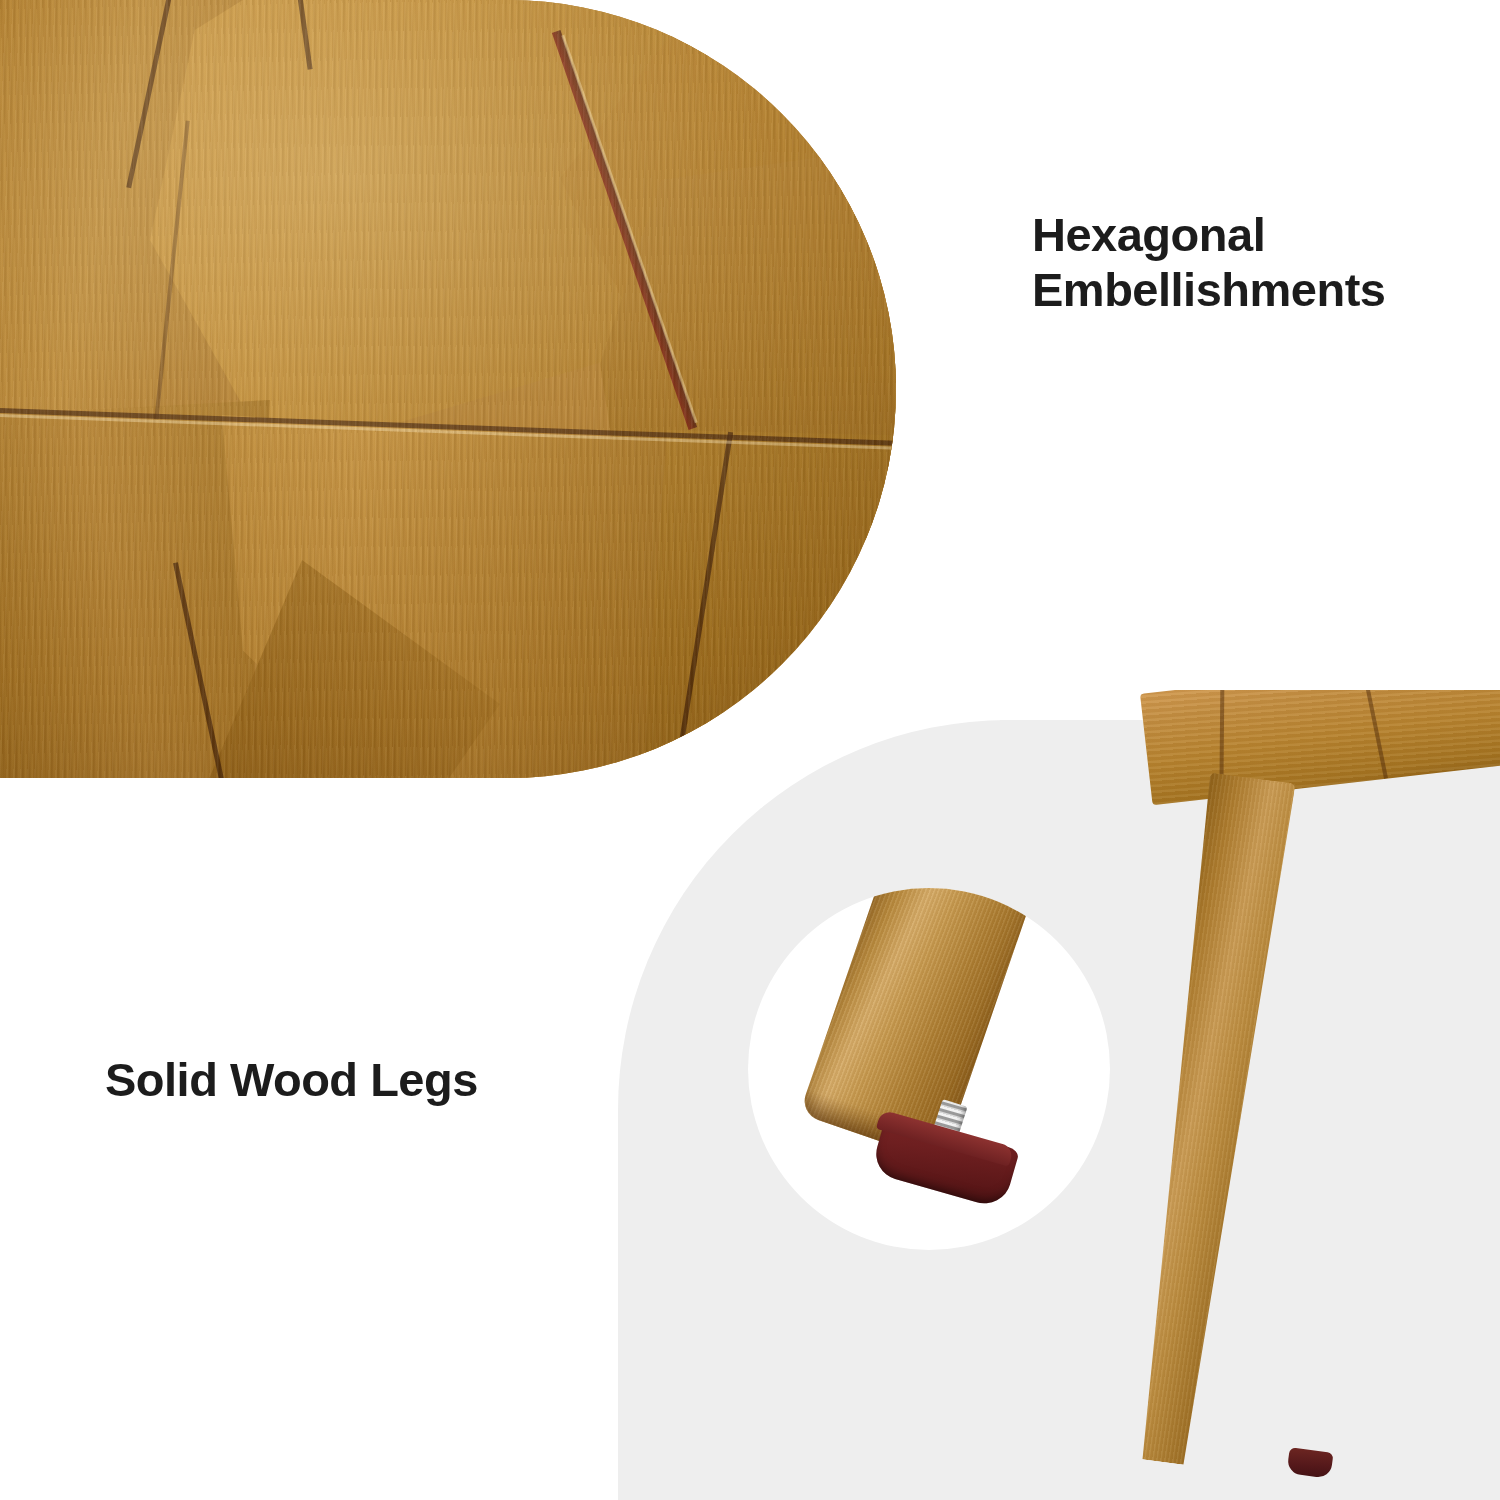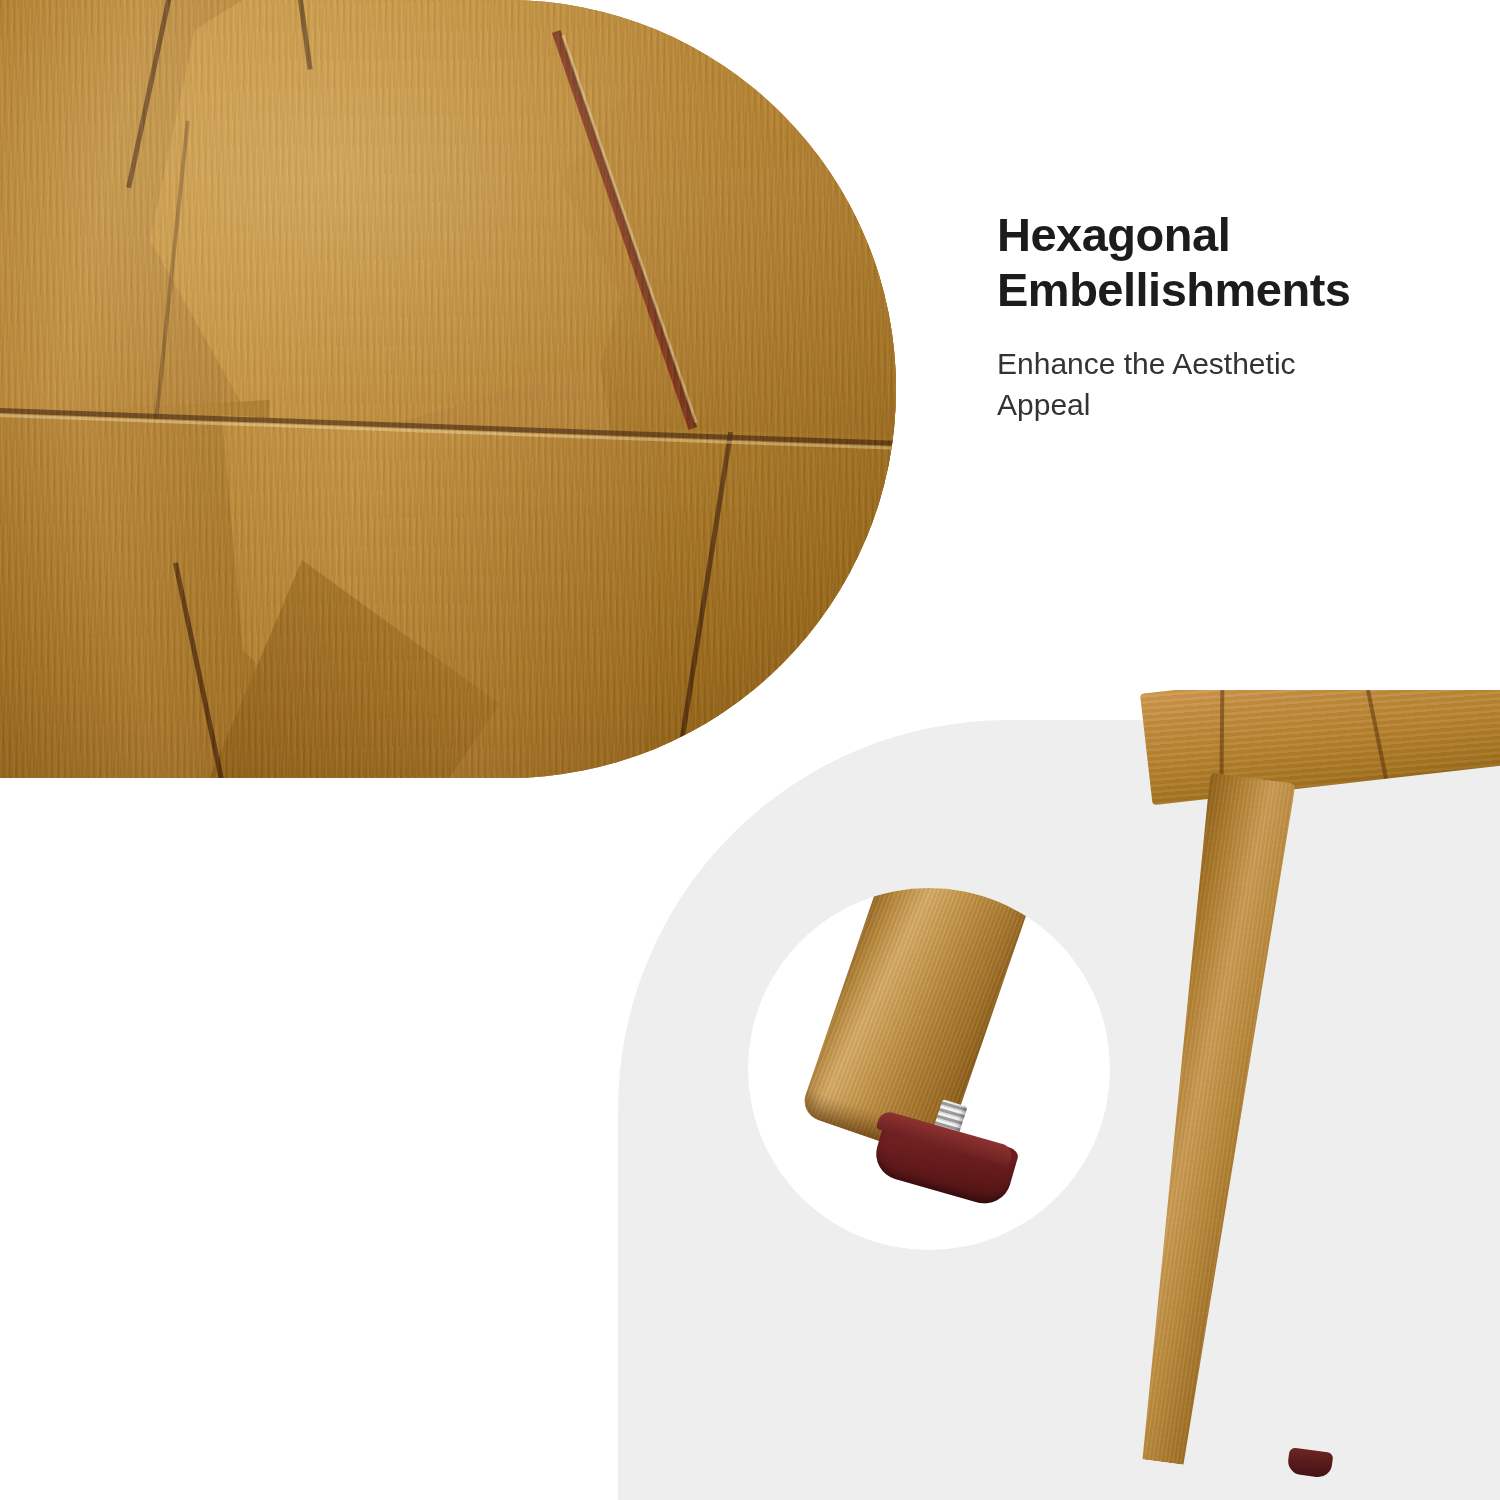--- a/index.html
+++ b/index.html
@@ -125,21 +125,21 @@
     background: rgba(255,238,195,0.42);
     z-index: 5;
     height: 3px;
   }
   .facet-hl.h1 { left: 0; top: 414px; width: 905px; transform: rotate(2.1deg); transform-origin: left center; }
   .facet-hl.h2 { left: 628px; top: 24px; width: 3px; height: 410px; transform: rotate(-19deg); }
 
   
   .feature-text.top-right {
     position: absolute;
-    left: 997px;
+    left: 1032px;
     top: 208px;
     width: 450px;
   }
   .feature-text.bottom-left {
     position: absolute;
     left: 105px;
     top: 1053px;
     width: 460px;
   }
   .feature-title {
@@ -371,22 +371,20 @@
     <div class="facet-hl h1"></div>
     <div class="facet-hl h2"></div>
 
     <div class="grain"></div>
     <div class="sheen"></div>
   </div>
 
   <div class="feature-text top-right">
     <h2 class="feature-title">Hexagonal
 Embellishments</h2>
-    <p class="feature-sub">Enhance the Aesthetic
-Appeal</p>
   </div>
 
   <div class="leg-scene">
     <div class="gray-blob"></div>
     <div class="gray-blob-fill"></div>
 
     <div class="table-top-edge">
       <div class="tgrain"></div>
       <div class="tseam a"></div>
       <div class="tseam b"></div>
@@ -400,15 +398,16 @@
       <div class="mag-leg">
         <div class="mag-leg-grain"></div>
       </div>
       <div class="mag-screw"></div>
       <div class="mag-pad"></div>
       <div class="mag-pad-top"></div>
     </div>
   </div>
 
   <div class="feature-text bottom-left">
+    <h2 class="feature-title">Solid Wood Legs</h2>
   </div>
 
 </div>
 
 </body></html>

